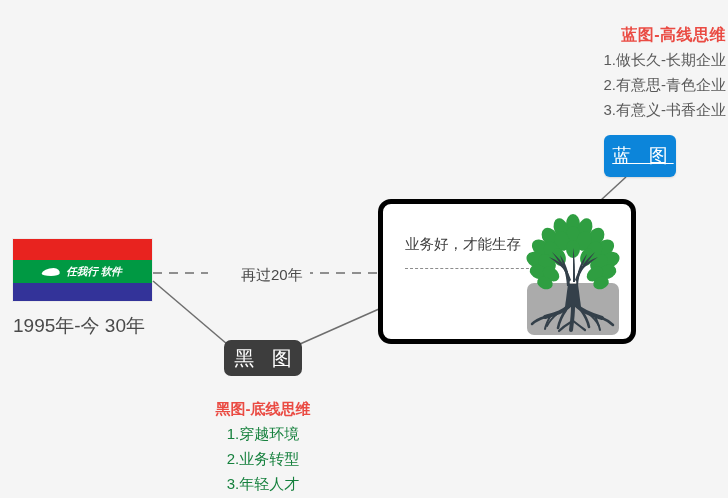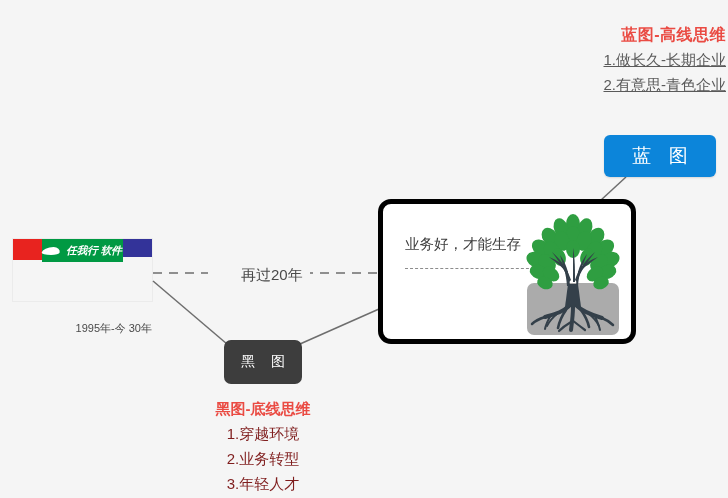--- a/index.html
+++ b/index.html
@@ -21,58 +21,59 @@
   .blue-note{
     position:absolute; right:2px; top:22px;
     width:180px; text-align:right;
     line-height:25px;
   }
   .blue-note .headline{
     color:#ea4b43; font-size:16px; font-weight:bold;
     letter-spacing:.5px; white-space:nowrap;
   }
   .blue-note .item{
-    color:#5a5a5a; font-size:15px; white-space:nowrap;text-decoration:underline;
+    color:#5a5a5a; font-size:15px; white-space:nowrap;
   }
 
   
   .black-note{
     position:absolute; left:183px; top:396px;
     width:160px; text-align:center; line-height:25px;
   }
   .black-note .headline{
     color:#ea4b43; font-size:15px; font-weight:bold; white-space:nowrap;text-align:center;
   }
   .black-note .item{
-    color:#7f1d1d; font-size:15px; white-space:nowrap;
+    color:#15803d; font-size:15px; white-space:nowrap;
   }
 
   
   .pill-blue{
     position:absolute; left:604px; top:135px;
-    width:112px; height:42px;
+    width:72px; height:42px;
     background:#0c85da; border-radius:6px;
     display:flex; align-items:center; justify-content:center;
     color:#ffffff; font-size:19px; letter-spacing:6px; text-indent:6px;
     box-shadow:0 1px 2px rgba(0,0,0,.12);
+    text-decoration:underline;
   }
   
   .pill-black{
     position:absolute; left:224px; top:340px;
-    width:78px; height:44px;
+    width:78px; height:36px;
     background:#3d3d3d; border-radius:7px;
     display:flex; align-items:center; justify-content:center;
-    color:#ffffff; font-size:14px; letter-spacing:6px; text-indent:6px;
+    color:#ffffff; font-size:20px; letter-spacing:6px; text-indent:6px;
   }
 
   
   .logo-wrap{position:absolute; left:13px; top:239px; width:139px;}
   .logo-box{
     width:139px; height:62px;
-    display:flex; 
+    display:flex; flex-direction:column;
     box-shadow:0 0 0 1px rgba(0,0,0,.04);
   }
   .logo-box .band{width:100%;}
   .logo-box .band.red{height:21px;background:#e8231f;}
   .logo-box .band.green{
     height:23px;background:#009943;
     display:flex;align-items:center;justify-content:center;gap:5px;
   }
   .logo-box .band.blue{height:18px;background:#333399;}
   .logo-mark{
@@ -80,22 +81,22 @@
     border-radius:60% 40% 45% 55% / 70% 70% 30% 30%;
     transform:skewX(-12deg);
     flex:none;
   }
   .logo-text{
     color:#ffffff;font-size:11px;font-weight:bold;font-style:italic;
     letter-spacing:0px;white-space:nowrap;line-height:11px;
     transform:scale(.96);
   }
   .logo-caption{
-    margin-top:20px; width:139px; text-align:right;
-    color:#4a4a4a; font-size:11px; white-space:nowrap;
+    margin-top:12px; width:139px; text-align:left;
+    color:#4a4a4a; font-size:19px; white-space:nowrap;
   }
 
   
   .era-label{
     position:absolute; left:210px; top:266px;
     color:#4a4a4a; font-size:15px;
     background:#f5f5f5; padding:0 7px; white-space:nowrap;margin-left:24px;
   }
 
   
@@ -136,20 +137,21 @@
 
     <line x1="300" y1="344" x2="379" y2="309" stroke="#6e6e6e" stroke-width="1.5"></line>
 
     <line x1="588" y1="212" x2="626" y2="177" stroke="#6e6e6e" stroke-width="1.5"></line>
   </svg>
 
   <div class="blue-note">
     <div class="headline">蓝图-高线思维</div>
     <div class="item">1.做长久-长期企业</div>
     <div class="item">2.有意思-青色企业</div>
+    <div class="item">3.有意义-书香企业</div>
   </div>
 
   <div class="pill-blue">蓝 图</div>
 
   <div class="logo-wrap">
     <div class="logo-box">
       <div class="band red"></div>
       <div class="band green">
         <span class="logo-mark"></span>
         <span class="logo-text">任我行 软件</span>

